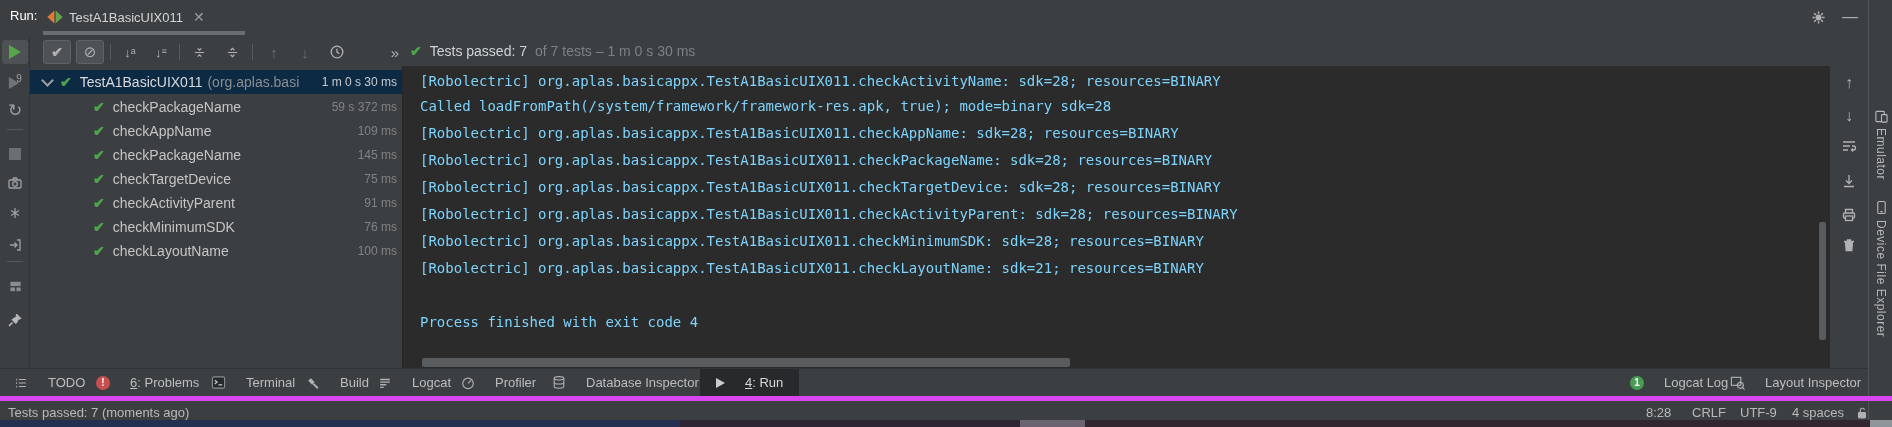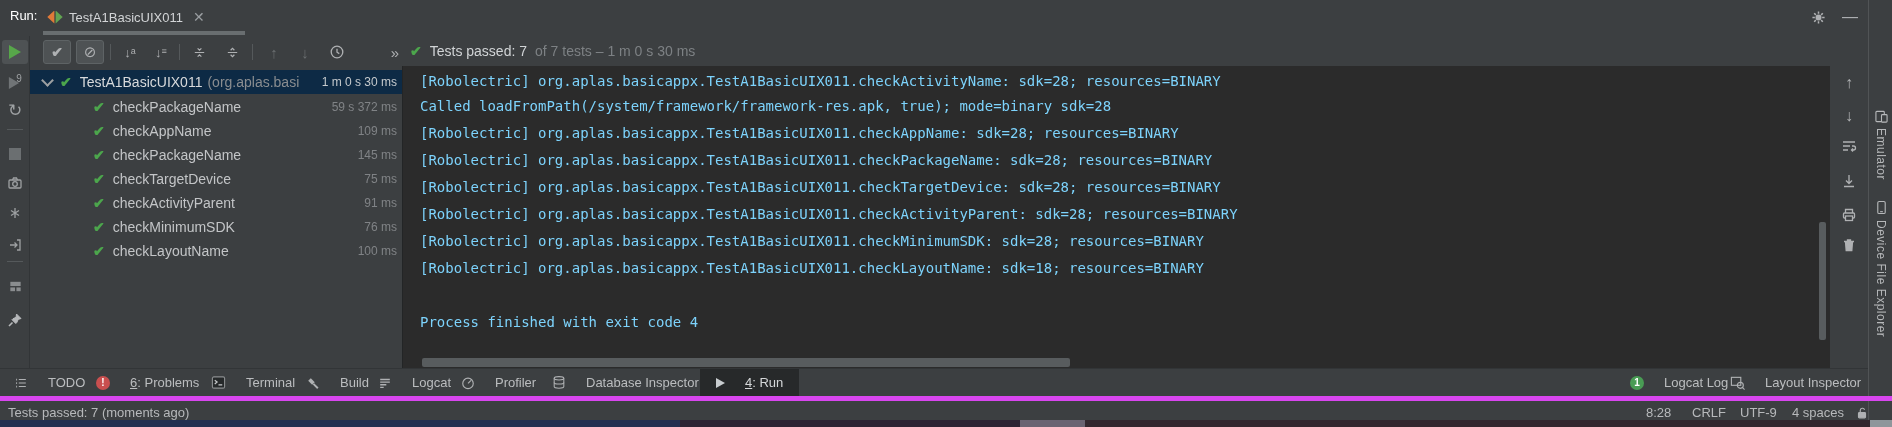--- a/index.html
+++ b/index.html
@@ -271,21 +271,21 @@
   </div>
 
   <div class="abs console">
     <div class="cline" style="top:2px;">[Robolectric] org.aplas.basicappx.TestA1BasicUIX011.checkActivityName: sdk=28; resources=BINARY</div>
     <div class="cline">Called loadFromPath(/system/framework/framework-res.apk, true); mode=binary sdk=28</div>
     <div class="cline">[Robolectric] org.aplas.basicappx.TestA1BasicUIX011.checkAppName: sdk=28; resources=BINARY</div>
     <div class="cline">[Robolectric] org.aplas.basicappx.TestA1BasicUIX011.checkPackageName: sdk=28; resources=BINARY</div>
     <div class="cline">[Robolectric] org.aplas.basicappx.TestA1BasicUIX011.checkTargetDevice: sdk=28; resources=BINARY</div>
     <div class="cline">[Robolectric] org.aplas.basicappx.TestA1BasicUIX011.checkActivityParent: sdk=28; resources=BINARY</div>
     <div class="cline">[Robolectric] org.aplas.basicappx.TestA1BasicUIX011.checkMinimumSDK: sdk=28; resources=BINARY</div>
-    <div class="cline">[Robolectric] org.aplas.basicappx.TestA1BasicUIX011.checkLayoutName: sdk=18; resources=BINARY</div>
+    <div class="cline">[Robolectric] org.aplas.basicappx.TestA1BasicUIX011.checkLayoutName: sdk=21; resources=BINARY</div>
     <div class="cline"></div>
     <div class="cline">Process finished with exit code 4</div>
   </div>
   <div class="abs hthumb"></div>
   <div class="abs vthumb"></div>
 
   <div class="abs con-tb">
     <span class="abs ct-btn" style="top:7px;">
         <span style="font-size:16px;">↑</span>
       </span>

